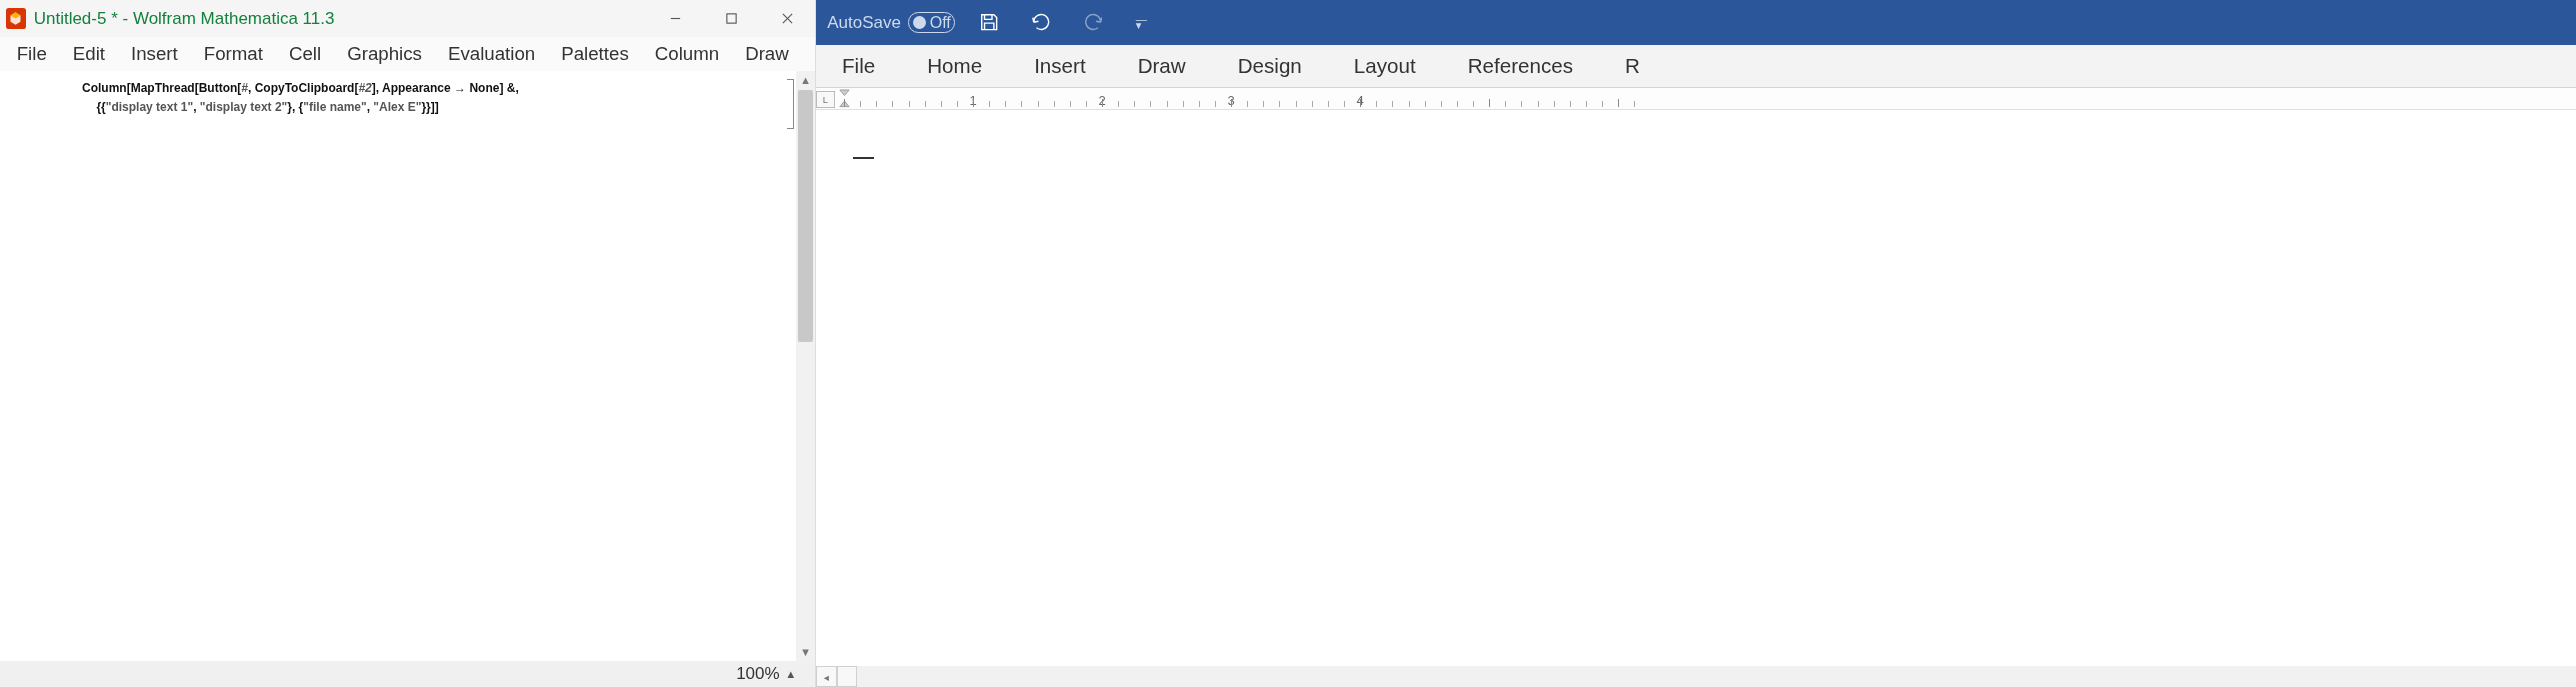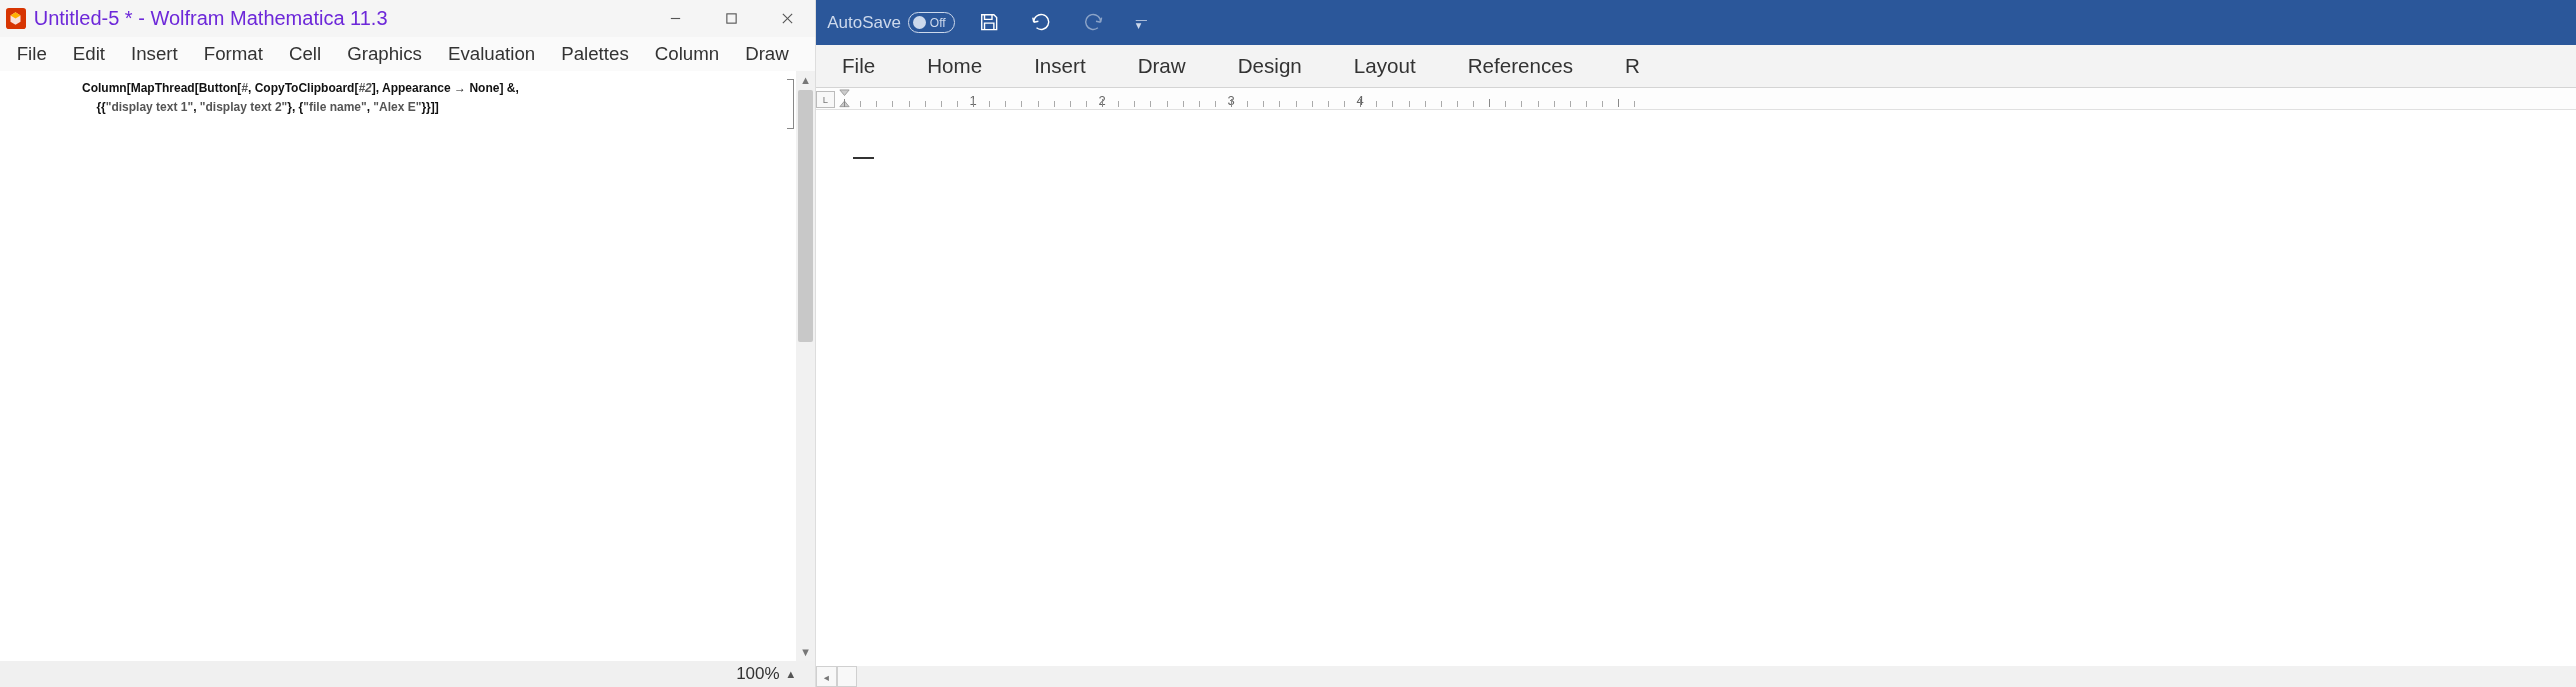--- a/index.html
+++ b/index.html
@@ -37,22 +37,22 @@
       background: #d73502;
       border-radius: 2.8px;
       margin-right: 7.5px;
       display: flex;
       align-items: center;
       justify-content: center;
     }
     .mm-icon svg { width: 15px; height: 15px; }
     .mm-title {
       flex: 1;
-      font-size: 20px;
-      color: #6d28d9;
+      font-size: 17px;
+      color: #15803d;
     }
     .mm-win-controls {
       display: flex;
       height: 100%;
     }
     .mm-win-btn {
       width: 56px;
       height: 100%;
       display: flex;
       align-items: center;
@@ -187,21 +187,21 @@
       align-items: center;
       padding: 0 3.7px;
     }
     .autosave-knob {
       width: 13px;
       height: 13px;
       border-radius: 50%;
       background: #cdd9ec;
     }
     .autosave-off {
-      font-size: 12px;
+      font-size: 16px;
       color: #cdd9ec;
       margin-left: 3.7px;
     }
     .qat-btn {
       width: 37px;
       height: 37px;
       display: flex;
       align-items: center;
       justify-content: center;
       color: #fff;

